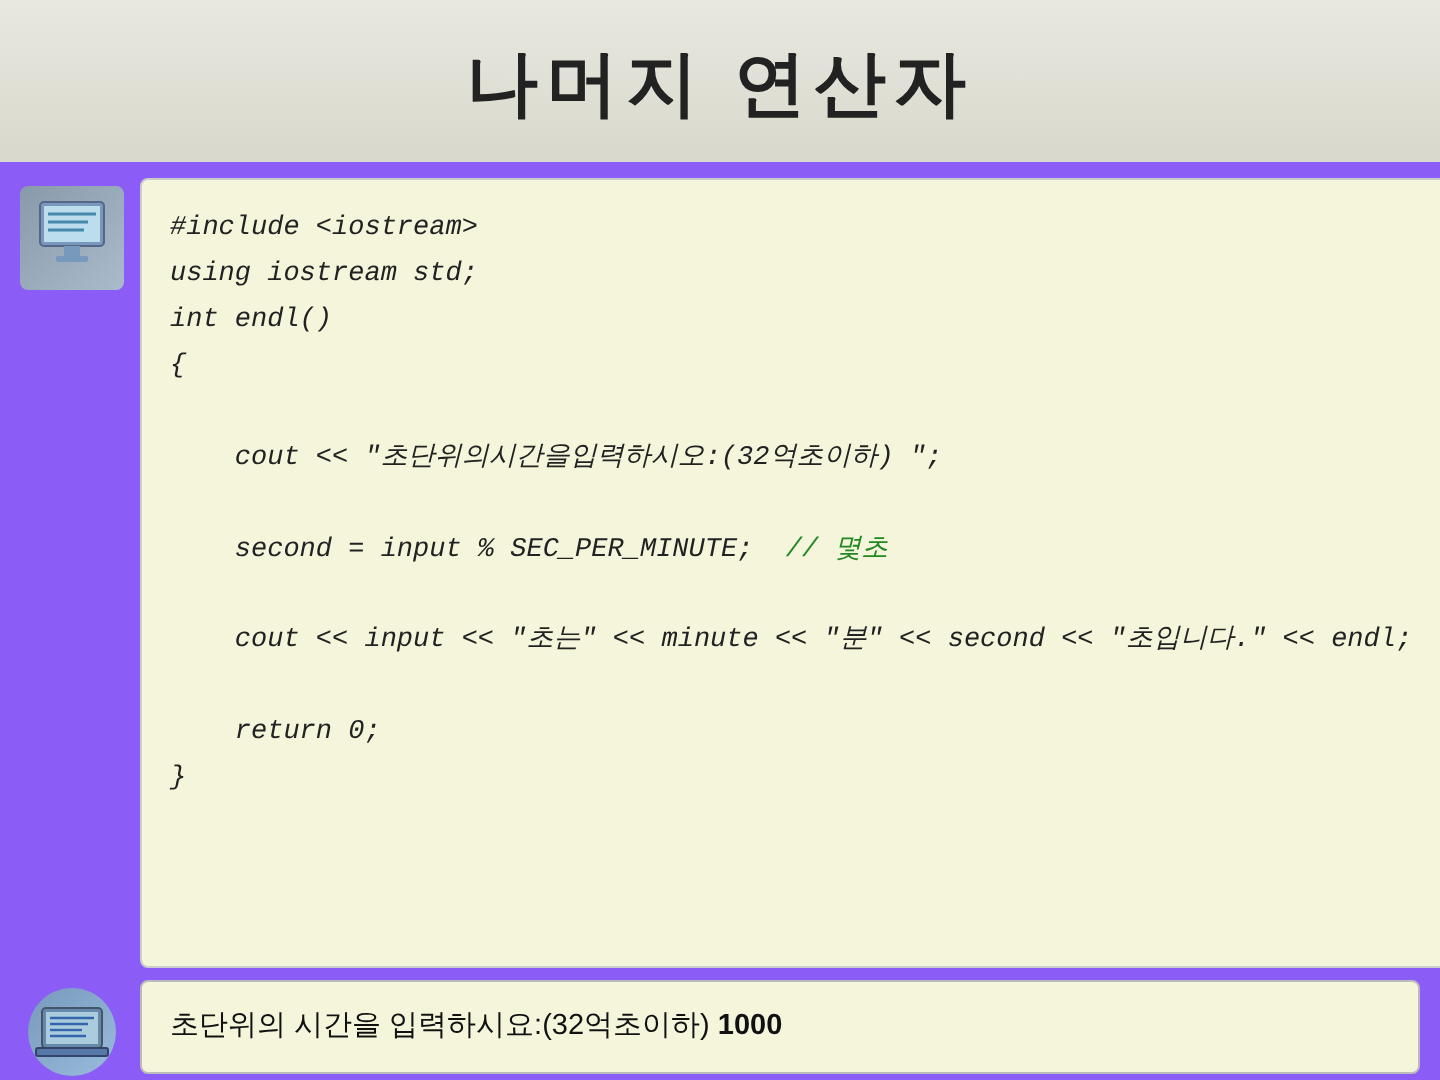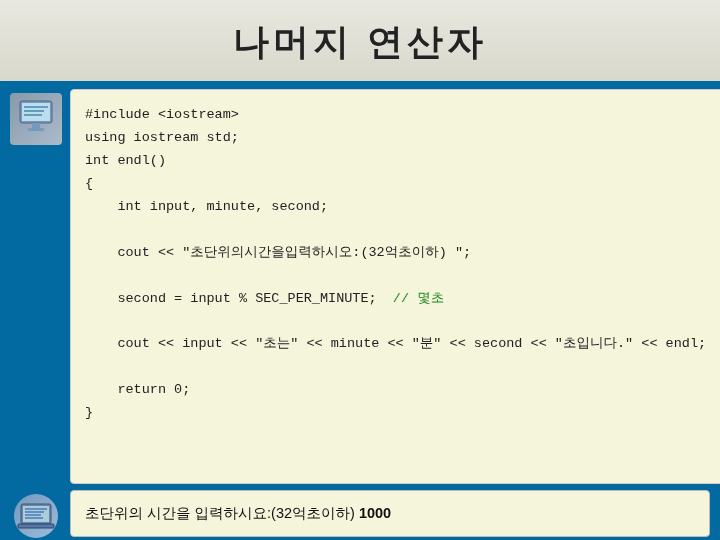--- a/index.html
+++ b/index.html
@@ -11,21 +11,21 @@
       font-family: 'Malgun Gothic', '맑은 고딕', Arial, sans-serif;
       overflow: hidden;
       position: relative;
     }
 
     .page-wrapper {
       width: 720px;
       height: 540px;
       display: flex;
       flex-direction: column;
-      background: #0369a1;
+      background: #8b5cf6;
     }
 
     
     .title-bar {
       background: linear-gradient(to bottom, #e8e8e0, #d8d8cc);
       text-align: center;
       padding: 18px 0 14px 0;
       position: relative;
     }
 
@@ -35,20 +35,21 @@
       color: #222;
       letter-spacing: 4px;
     }
 
     
     .main-area {
       display: flex;
       flex: 1;
       padding: 8px 10px 0 10px;
       gap: 8px;
+      font-style: italic;
     }
 
     
     .left-icons {
       display: flex;
       flex-direction: column;
       align-items: center;
       gap: 6px;
       width: 60px;
       padding-top: 4px;
@@ -170,21 +171,20 @@
           <line x1="10" y1="18" x2="28" y2="18" stroke="#4488aa" stroke-width="1.5"></line>
         </svg>
       </div>
     </div>
 
     <div class="code-box">
       <span class="code-line">#include &lt;iostream&gt;</span>
       <span class="code-line">using iostream std;</span>
       <span class="code-line">int endl()</span>
       <span class="code-line">{</span>
-      <span class="code-line">    int input, minute, second;</span>
       <span class="code-line">&nbsp;</span>
       <span class="code-line">    cout &lt;&lt; "초단위의시간을입력하시오:(32억초이하) ";</span>
       <span class="code-line">&nbsp;</span>
       <span class="code-line">    second = input % SEC_PER_MINUTE;  <span class="code-comment">// 몇초</span></span>
       <span class="code-line">&nbsp;</span>
       <span class="code-line">    cout &lt;&lt; input &lt;&lt; "초는" &lt;&lt; minute &lt;&lt; "분" &lt;&lt; second &lt;&lt; "초입니다." &lt;&lt; endl;</span>
       <span class="code-line">&nbsp;</span>
       <span class="code-line">    return 0;</span>
       <span class="code-line">}</span>
     </div>

